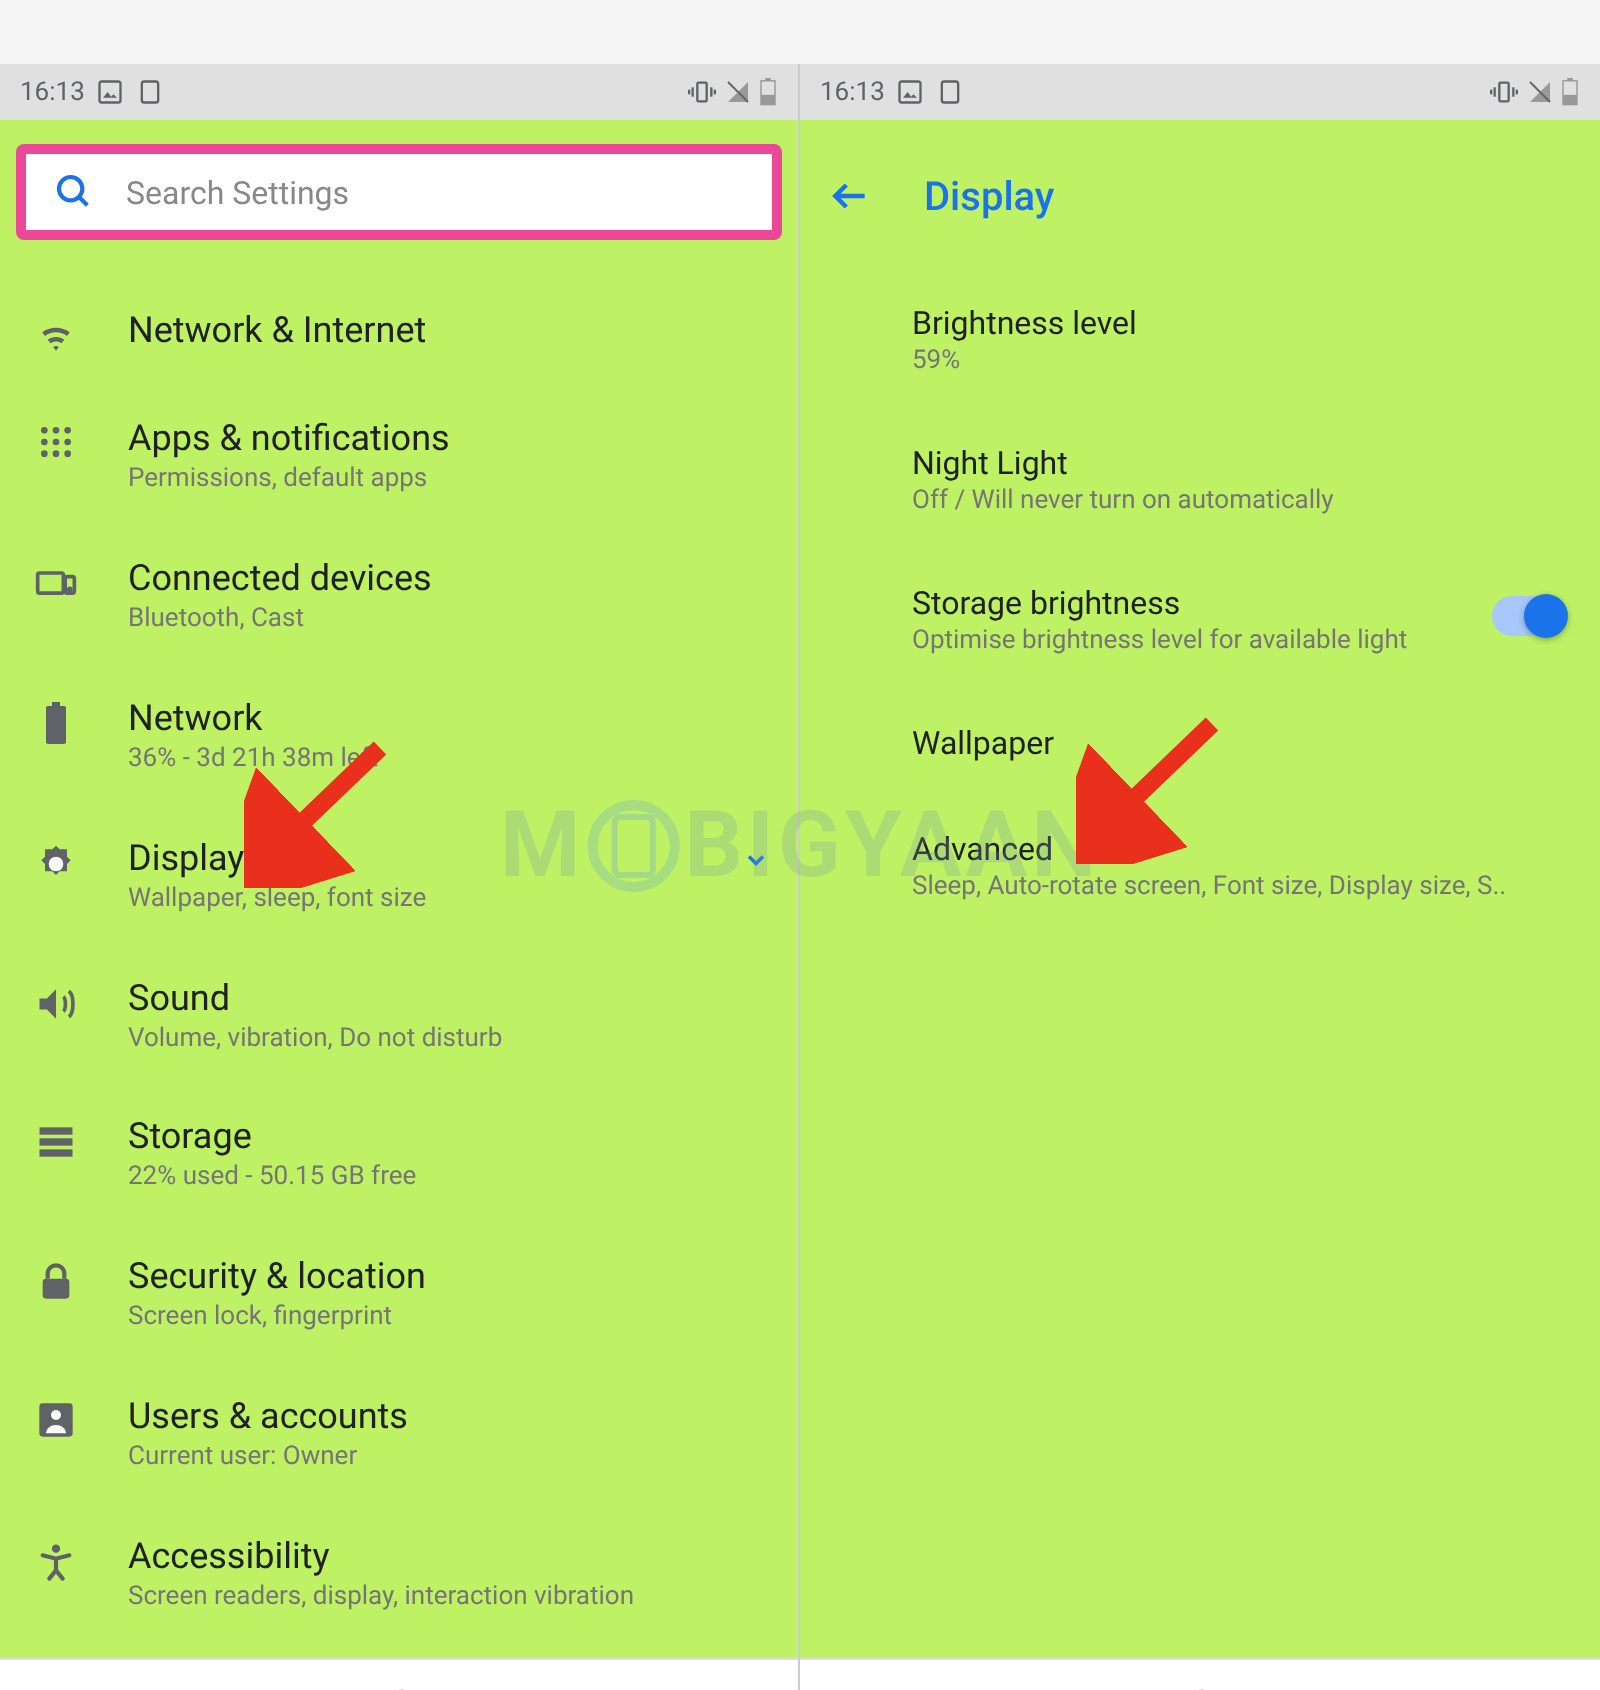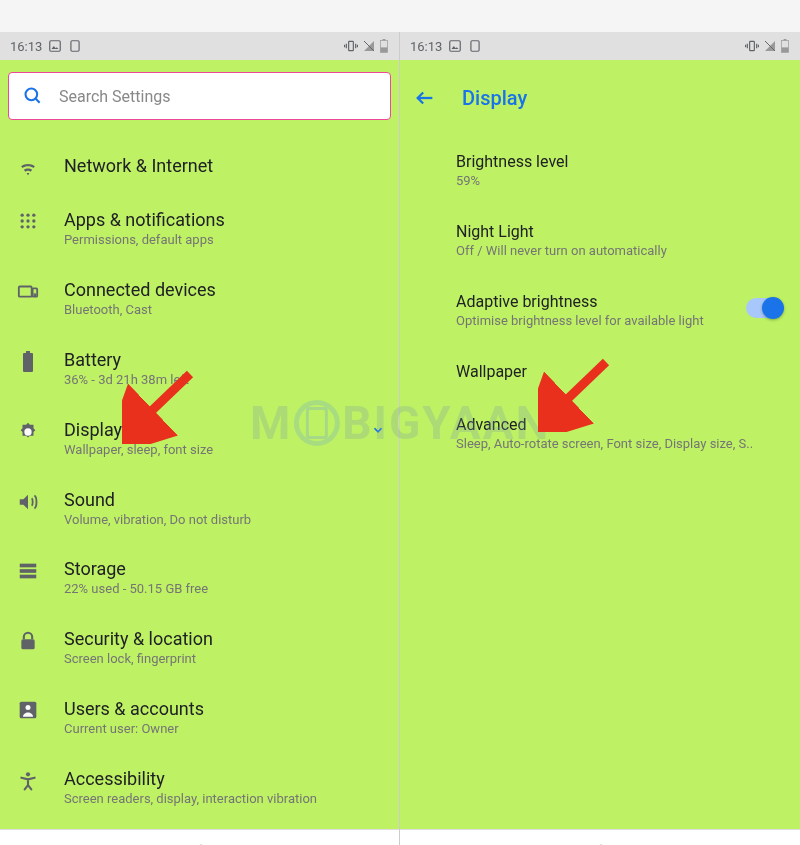--- a/index.html
+++ b/index.html
@@ -39,21 +39,21 @@
     font-size: 13px;
     color: #5f6368;
   }
   .sb-left { display: flex; gap: 6px; align-items: center; }
   .sb-right { display: flex; gap: 4px; align-items: center; }
 
   
   .searchbar {
     margin: 12px 8px;
     height: 48px;
-    border: 1px solid #ec4899;
+    border: 5px solid #ec4899;
     border-radius: 4px;
     background: #fff;
     display: flex;
     align-items: center;
     padding: 0 14px;
     gap: 16px;
   }
   .searchbar .icon { color: #1a73e8; }
   .searchbar .placeholder { color: #888; font-size: 16px; }
 
@@ -292,21 +292,21 @@
       </div>
 
       <div class="item">
         <div class="iconcell">
           <svg width="14" height="22" viewBox="0 0 12 22" fill="#5f6368">
               <rect x="4" y="0" width="4" height="2"></rect>
               <rect x="1" y="2" width="10" height="19" rx="1"></rect>
             </svg>
         </div>
         <div class="textcell">
-          <div class="title">Battery</div>
+          <div class="title">Network</div>
           <div class="sub">36% - 3d 21h 38m left</div>
         </div>
       </div>
 
       <div class="item">
         <div class="iconcell">
           <svg width="22" height="22" viewBox="0 0 24 24" fill="#5f6368">
               <path d="M12 2l2 2h4v4l2 2-2 2v4h-4l-2 2-2-2H6v-4l-2-2 2-2V4h4l2-2z"></path>
               <circle cx="12" cy="12" r="4" fill="#fafafa"></circle>
             </svg>
@@ -483,21 +483,21 @@
 
       <div class="item noicon">
         <div class="textcell">
           <div class="title">Night Light</div>
           <div class="sub">Off / Will never turn on automatically</div>
         </div>
       </div>
 
       <div class="item noicon">
         <div class="textcell">
-          <div class="title">Adaptive brightness</div>
+          <div class="title">Storage brightness</div>
           <div class="sub">Optimise brightness level for available light</div>
         </div>
         <div class="toggle"></div>
       </div>
 
       <div class="item noicon">
         <div class="textcell">
           <div class="title">Wallpaper</div>
         </div>
       </div>

